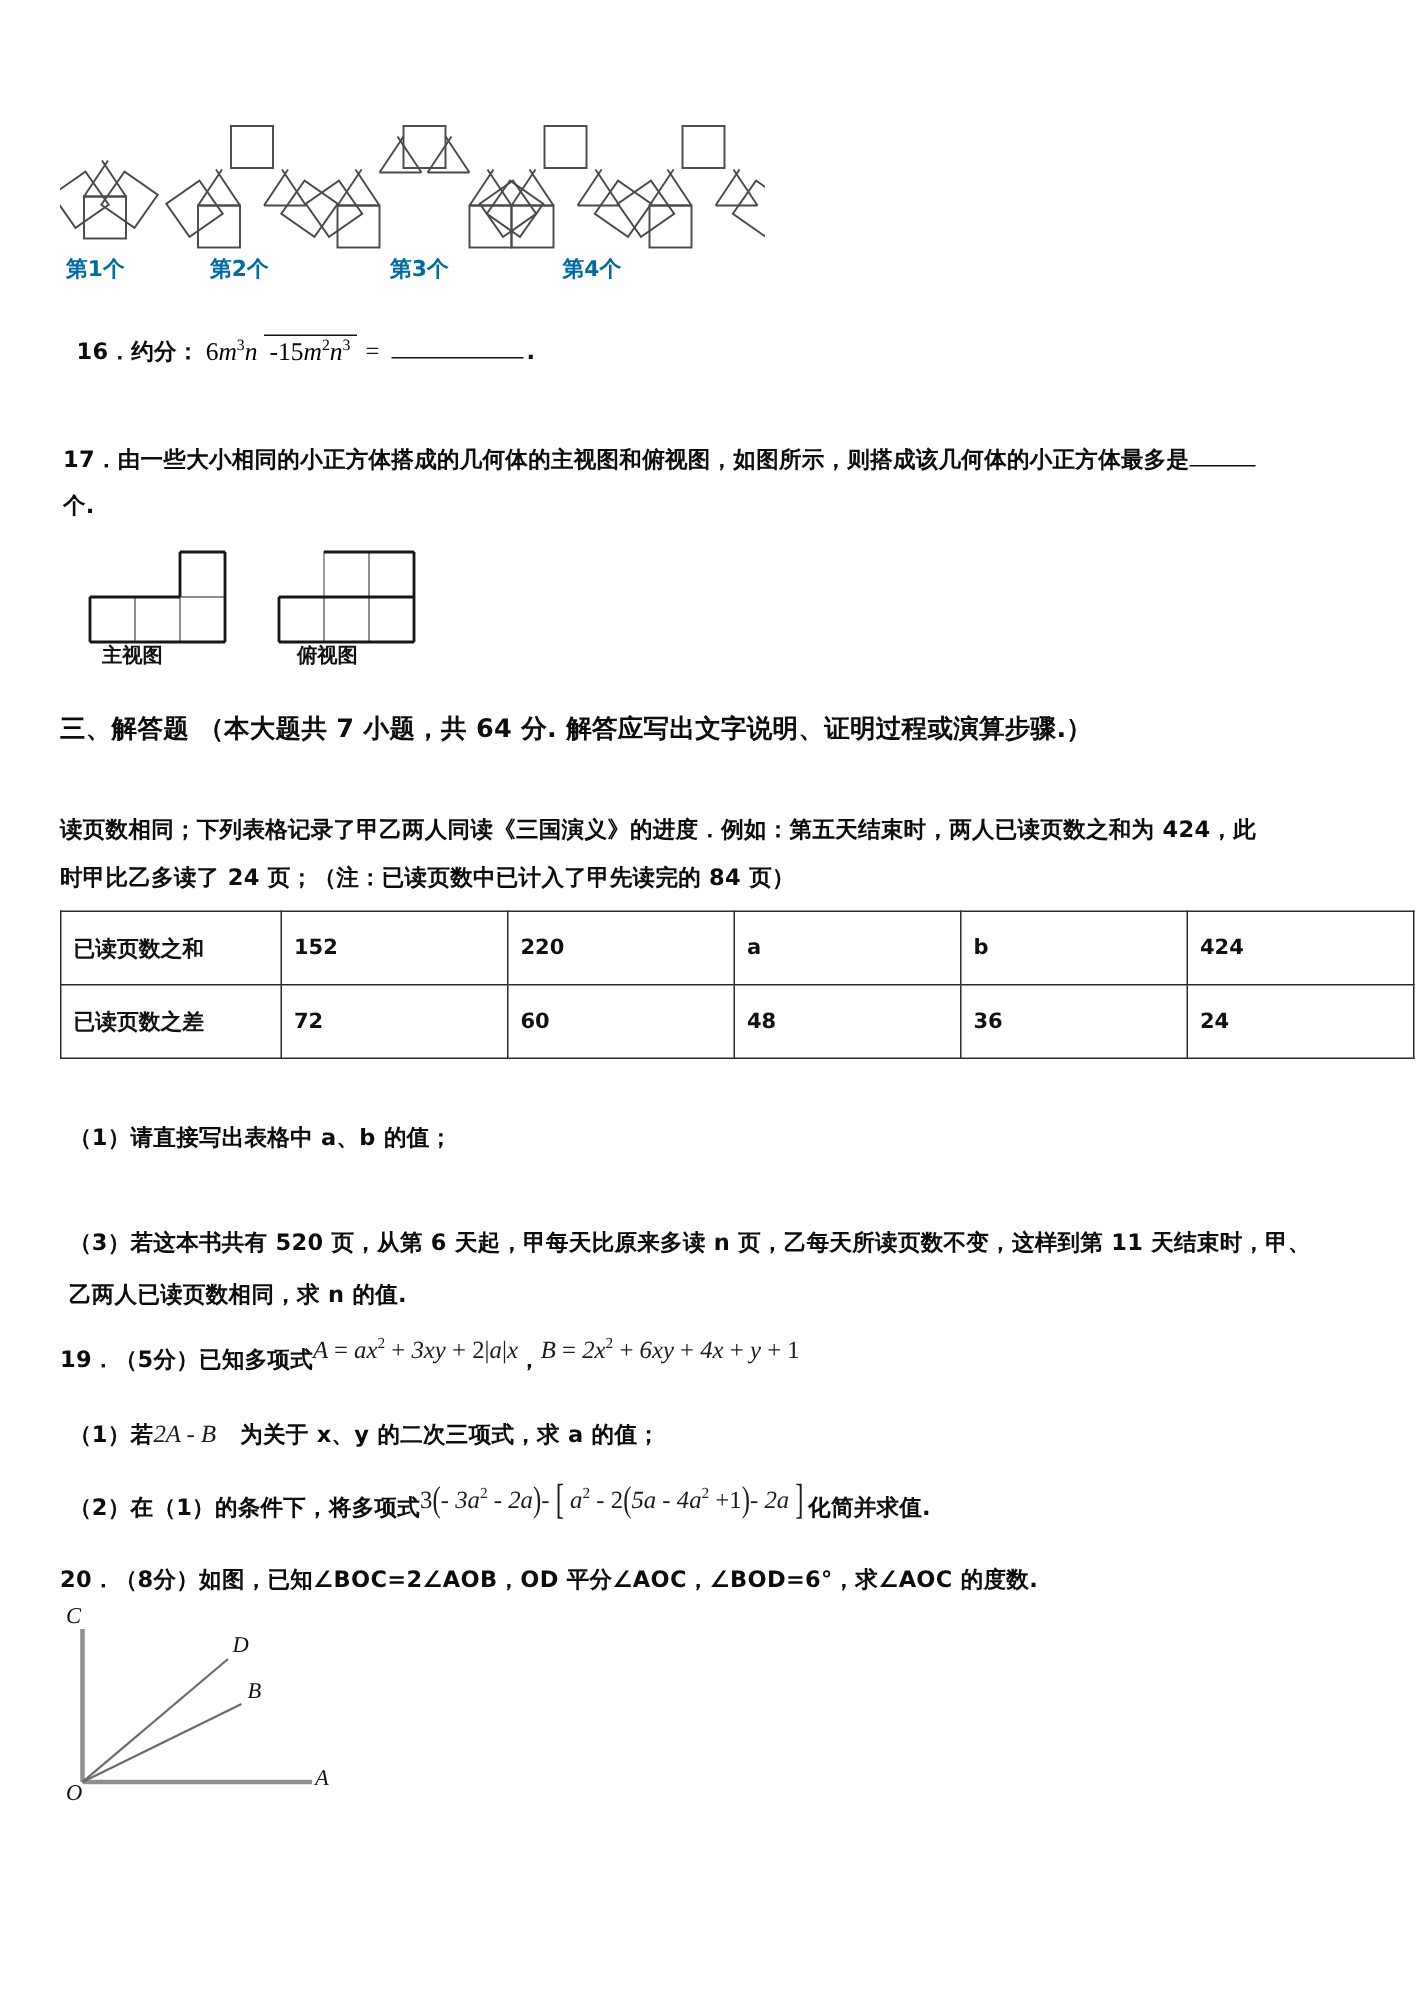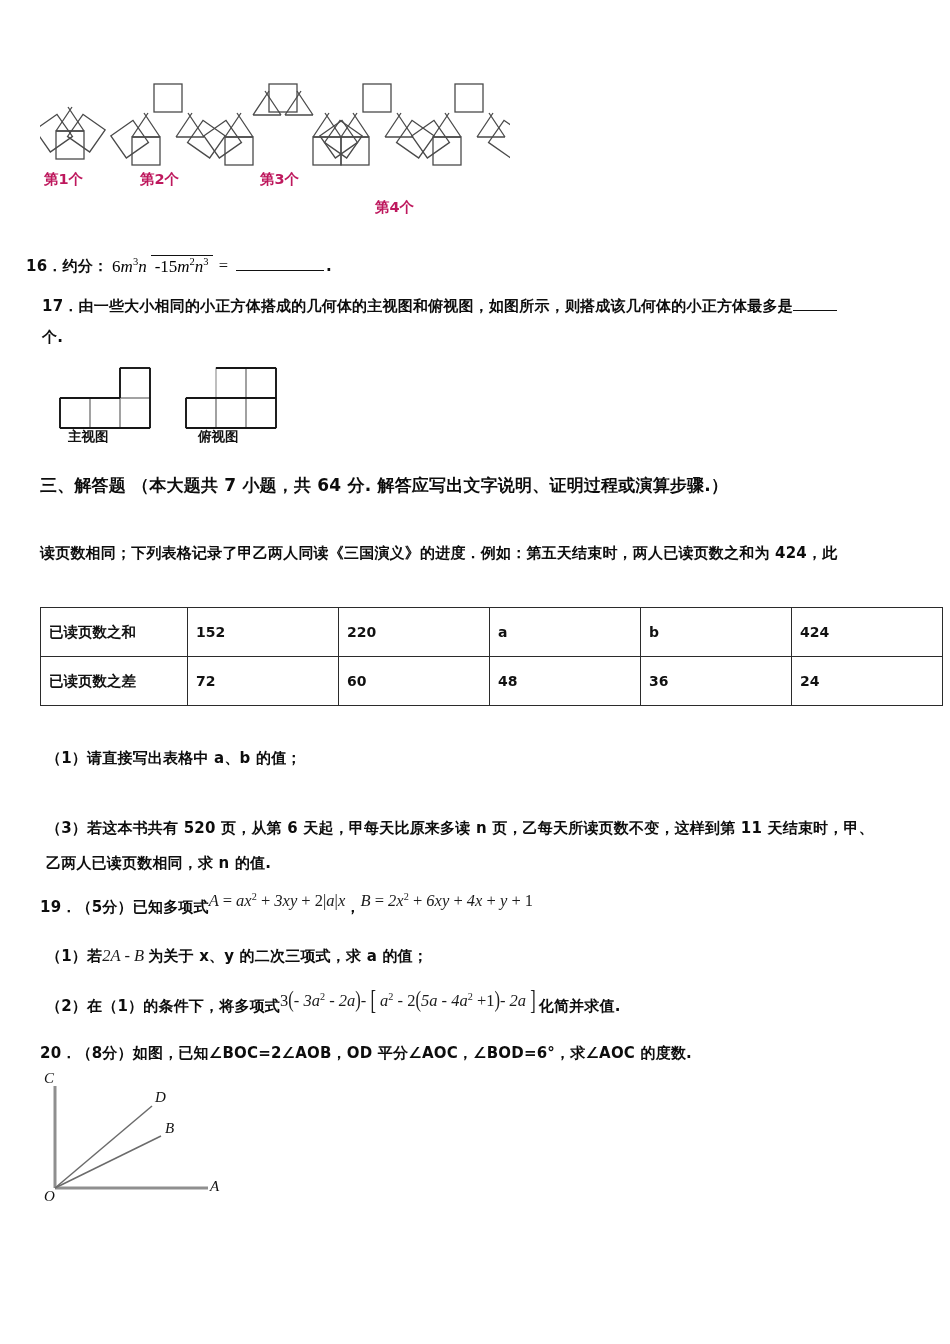--- a/index.html
+++ b/index.html
@@ -38,21 +38,21 @@
   
   #fig-squares { position: absolute; left: 40px; top: 78px; width: 470px; height: 95px; }
   #fig-squares svg { display: block; }
 
   .figlabels { position: absolute; left: 44px; top: 170px; width: 440px; height: 24px; }
   .figlabel {
     position: absolute;
     font-family: "DejaVu Sans", "Liberation Sans", sans-serif;
     font-size: 14.5px;
     font-weight: 700;
-    color: #be185d;
+    color: #0369a1;
   }
 
   
   .frac {
     display: inline-block;
     vertical-align: middle;
     text-align: center;
     font-family: "Liberation Serif", serif;
     font-style: italic;
     font-size: 17px;
@@ -244,24 +244,24 @@
           </g>
         </g>
       </g>
     </svg>
   </div>
 
   <div class="figlabels">
     <span class="figlabel" style="left:0px;top:0px;">第1个</span>
     <span class="figlabel" style="left:96px;top:0px;">第2个</span>
     <span class="figlabel" style="left:216px;top:0px;">第3个</span>
-    <span class="figlabel" style="left:331px;top:0px;margin-top:28px;">第4个</span>
-  </div>
-
-  <div class="qline" style="left:26px; top:224px;margin-top:32px;">
+    <span class="figlabel" style="left:331px;top:0px;">第4个</span>
+  </div>
+
+  <div class="qline" style="left:51px; top:224px;">
     <span class="cn">16．</span><span class="cn">约分：</span><span class="frac"><span class="num"><span class="upright">6</span><span>m</span><sup>3</sup><span>n</span></span><span class="den"><span class="upright">-</span><span class="upright">15</span><span>m</span><sup>2</sup><span>n</span><sup>3</sup></span></span><span class="math" style="font-style:normal; padding:0 6px;">=</span><span class="blank-line"></span><span class="cn">.</span>
   </div>
 
   <div class="qline" style="left:42px; top:297px; width:870px;">
     <span class="cn">17．</span><span class="cn">由一些大小相同的小正方体搭成的几何体的主视图和俯视图，如图所示，则搭成该几何体的小正方体最多是</span><span class="blank-short"></span>
   </div>
   <div class="qline" style="left:42px; top:328px;">
     <span class="cn">个.</span>
   </div>
 
@@ -307,20 +307,23 @@
     <span class="viewlabel" style="left:22px;top:0px;">主视图</span>
     <span class="viewlabel" style="left:152px;top:0px;">俯视图</span>
   </div>
 
   <div class="qline" style="left:40px; top:474px;">
     <span class="cn" style="font-size:17px;">三、解答题 （本大题共 7 小题，共 64 分. 解答应写出文字说明、证明过程或演算步骤.）</span>
   </div>
 
   <div class="qline" style="left:40px; top:544px;">
     <span class="cn">读页数相同；下列表格记录了甲乙两人同读《三国演义》的进度．例如：第五天结束时，两人已读页数之和为 424，此</span>
+  </div>
+  <div class="qline" style="left:40px; top:576px;">
+    <span class="cn">时甲比乙多读了 24 页；（注：已读页数中已计入了甲先读完的 84 页）</span>
   </div>
 
   <table id="q18-table">
     <tbody>
       <tr>
         <td class="rowhead">已读页数之和</td>
         <td class="datacell">152</td>
         <td class="datacell">220</td>
         <td class="datacell">a</td>
         <td class="datacell">b</td>
@@ -345,21 +348,21 @@
   </div>
   <div class="qline" style="left:46px; top:854px;">
     <span class="cn">乙两人已读页数相同，求 n 的值.</span>
   </div>
 
   <div class="qline" style="left:40px; top:896px;">
     <span class="cn">19．</span><span class="cn">（5分）</span><span class="cn">已知多项式</span><span class="math" style="position:relative; top:-6px;">A <span class="op">=</span> ax<sup>2</sup> <span class="op">+</span> 3xy <span class="op">+</span> <span class="num">2</span><span class="bars">|</span>a<span class="bars">|</span>x</span><span class="cn">，</span><span class="math" style="position:relative; top:-6px;">B <span class="op">=</span> 2x<sup>2</sup> <span class="op">+</span> 6xy <span class="op">+</span> 4x <span class="op">+</span> y <span class="op">+</span> <span class="num">1</span></span>
   </div>
 
   <div class="qline" style="left:46px; top:946px;">
-    <span class="cn">（1）若</span><span class="math">2A <span class="op">-</span> B</span><span class="cn" style="padding-left:4px;">为关于 x、y 的二次三项式，求 a 的值；</span>
+    <span class="cn">（1）若</span><span class="math">2A <span class="op">-</span> B</span><span class="cn" style="padding-left:16px;">为关于 x、y 的二次三项式，求 a 的值；</span>
   </div>
 
   <div class="qline" style="left:46px; top:995px;">
     <span class="cn">（2）在（1）的条件下，将多项式</span><span class="math" style="position:relative; top:-5px;"><span class="num">3</span><span class="bigpar">(</span><span class="op">-</span> 3a<sup>2</sup> <span class="op">-</span> 2a<span class="bigpar">)</span><span class="op">-</span> <span class="bigbr">[</span> a<sup>2</sup> <span class="op">-</span> <span class="num">2</span><span class="bigpar">(</span>5a <span class="op">-</span> 4a<sup>2</sup> <span class="op">+</span><span class="num">1</span><span class="bigpar">)</span><span class="op">-</span> 2a <span class="bigbr">]</span></span><span class="cn" style="padding-left:3px;">化简并求值.</span>
   </div>
 
   <div class="qline" style="left:40px; top:1044px;">
     <span class="cn">20．</span><span class="cn">（8分）</span><span class="cn">如图，已知∠BOC=2∠AOB，OD 平分∠AOC，∠BOD=6°，求∠AOC 的度数.</span>
   </div>
 

